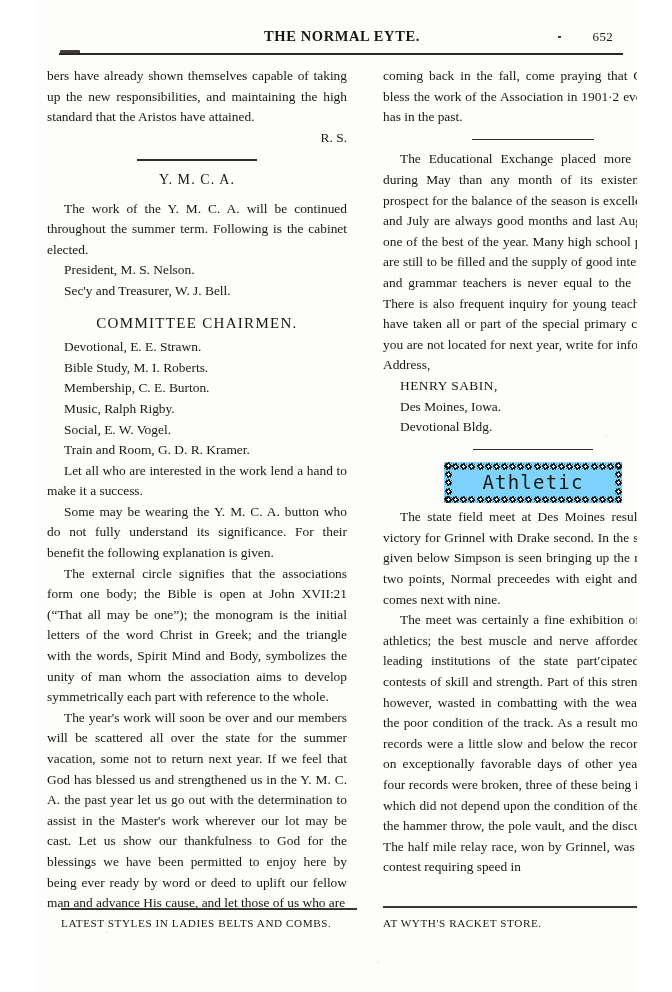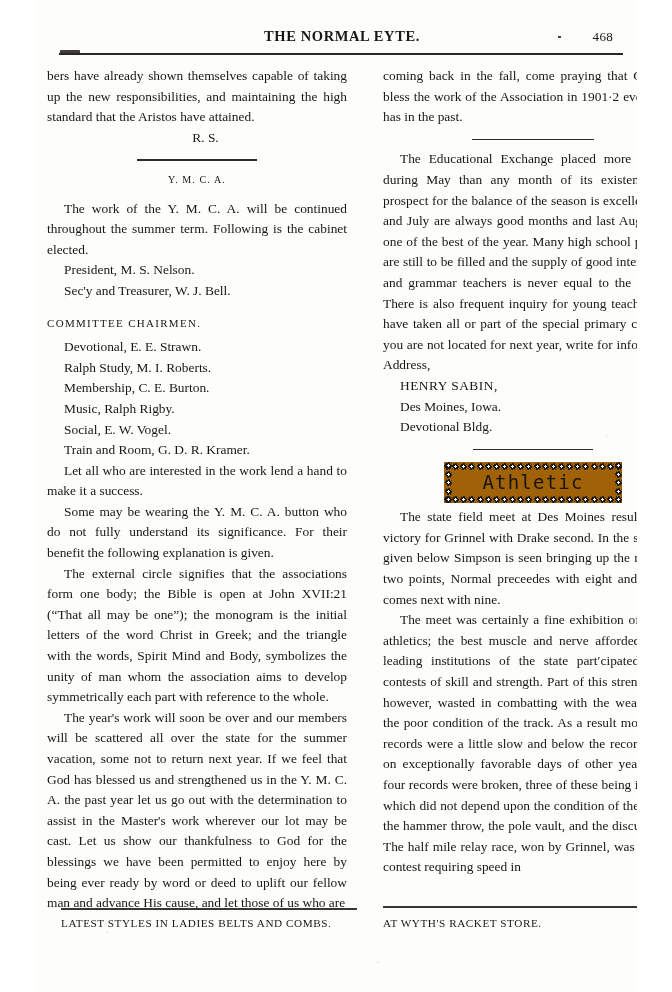--- a/index.html
+++ b/index.html
@@ -115,38 +115,39 @@
   .divider {
     width: 120px;
     height: 1.6px;
     background: #2e2b27;
     margin: 11px auto 9px auto;
   }
   .divider.wide { width: 122px; }
 
   .sec-head {
     text-align: center;
-    font-size: 10px;
+    font-size: 14px;
     letter-spacing: 1.1px;
     margin: 2px 0 8px 0;
   }
   .small-caps-head {
-    font-size: 11px;
+    text-align: center;
+    font-size: 15px;
     letter-spacing: 1.3px;
     margin: 11px 0 4px 0;
   }
   .sub-head {
     text-align: center;
     font-size: 13.4px;
     letter-spacing: .9px;
     margin: 7px 0 3px 0;
   }
 
   .signature {
-    text-align: center;
+    text-align: right;
     margin: 0;
     text-indent: 0;
   }
   .sig-line {
     margin: 0;
     text-indent: 0;
     padding-right: 14px;
   }
   .sig-line.a { padding-right: 52px; }
   .sig-line.b { padding-right: 30px; }
@@ -155,21 +156,21 @@
     font-variant: small-caps;
     letter-spacing: .5px;
   }
 
   
   .athletic-banner {
     position: relative;
     width: 178px;
     height: 41px;
     margin: 12px auto 4px auto;
-    background: #a16207;
+    background: #7dd3fc;
     box-sizing: border-box;
   }
   .orn-row {
     position: absolute;
     left: 0;
     width: 178px;
     height: 8px;
     display: flex;
     justify-content: space-between;
     align-items: center;
@@ -258,21 +259,21 @@
   .foot-ad.right { left: 348px; }
 </style>
 </head>
 <body>
 
 <div class="page">
 
   <div class="runhead">
     <div class="runhead-title">THE NORMAL EYTE.</div>
     <div class="runhead-dot"></div>
-    <div class="runhead-folio">468</div>
+    <div class="runhead-folio">652</div>
   </div>
   <div class="head-rule"></div>
   <div class="head-rule-blot"></div>
 
   <div class="col col-left">
 
     <p class="noindent">bers have already shown themselves capable of taking up the new responsibilities, and maintaining the high standard that the Aristos have attained.</p>
     <p class="signature">R. S.</p>
 
     <div class="divider"></div>
@@ -280,21 +281,21 @@
     <div class="sec-head">Y. M. C. A.</div>
 
     <p>The work of the Y. M. C. A. will be continued throughout the summer term. Following is the cabinet elected.</p>
 
     <p class="roster">President, M. S. Nelson.</p>
     <p class="roster">Sec'y and Treasurer, W. J. Bell.</p>
 
     <div class="small-caps-head">COMMITTEE CHAIRMEN.</div>
 
     <p class="roster">Devotional, E. E. Strawn.</p>
-    <p class="roster">Ralph Study, M. I. Roberts.</p>
+    <p class="roster">Bible Study, M. I. Roberts.</p>
     <p class="roster">Membership, C. E. Burton.</p>
     <p class="roster">Music, Ralph Rigby.</p>
     <p class="roster">Social, E. W. Vogel.</p>
     <p class="roster">Train and Room, G. D. R. Kramer.</p>
 
     <p>Let all who are interested in the work lend a hand to make it a success.</p>
 
     <p>Some may be wearing the Y. M. C. A. button who do not fully understand its significance. For their benefit the following explanation is given.</p>
 
     <p>The external circle signifies that the associations form one body; the Bible is open at John XVII:21 (“That all may be one”); the monogram is the initial letters of the word Christ in Greek; and the triangle with the words, Spirit Mind and Body, symbolizes the unity of man whom the association aims to develop symmetrically each part with reference to the whole.</p>

